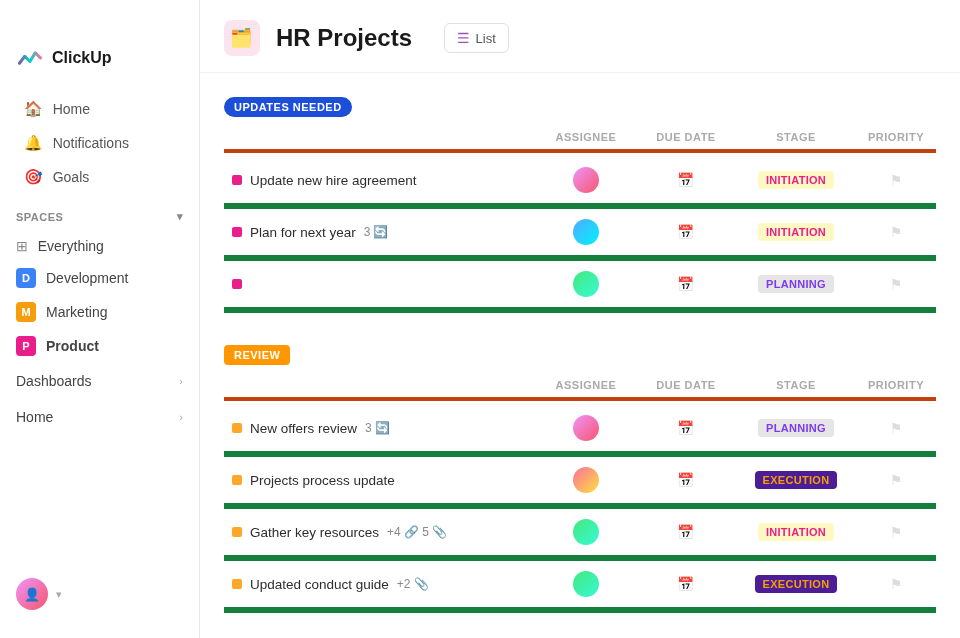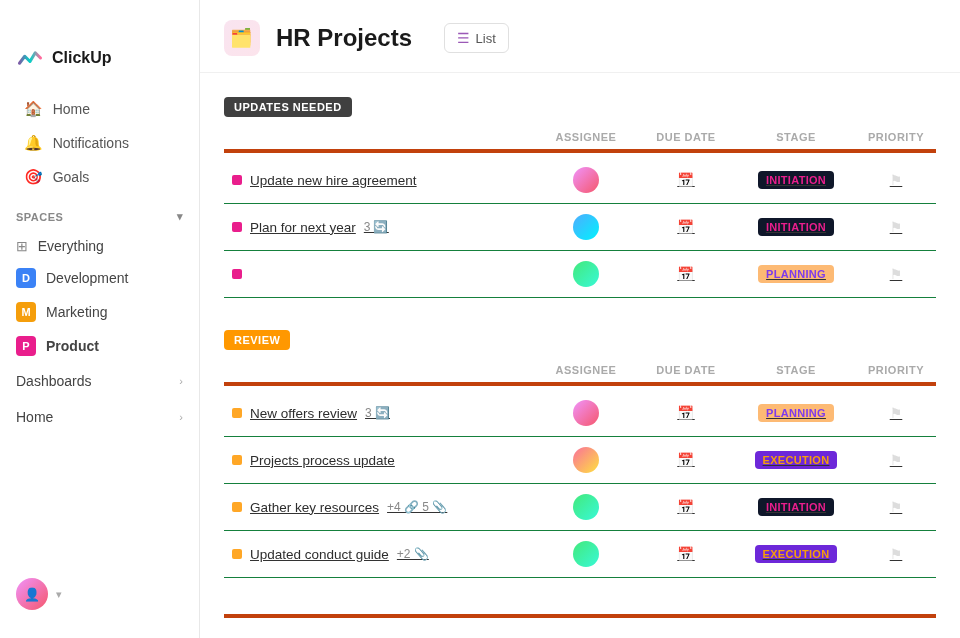--- a/index.html
+++ b/index.html
@@ -170,21 +170,21 @@
       margin-bottom: 0;
     }
     .group-badge {
       padding: 4px 10px;
       border-radius: 4px;
       font-size: 11px;
       font-weight: 700;
       color: white;
       letter-spacing: 0.5px;
     }
-    .badge-updates { background: #404040; }
+    .badge-updates { background: #1d4ed8; border-radius: 10px; }
     .badge-review { background: #ff9800; }
     .badge-ready { background: #7c3aed; }
 
     .col-headers {
       display: grid;
       grid-template-columns: 1fr 100px 100px 120px 80px;
       padding: 6px 0;
       font-size: 11px;
       font-weight: 600;
       color: #aaa;
@@ -193,24 +193,23 @@
       border-bottom: 4px solid #c2410c;
       margin-bottom: 4px;
     }
     .col-headers .col-task { padding-left: 24px; }
 
     .task-row {
       display: grid;
       grid-template-columns: 1fr 100px 100px 120px 80px;
       align-items: center;
       padding: 10px 0;
-      border-bottom: 1px solid #15803d;
+      border-bottom: 6px solid #15803d;
       font-size: 13.5px;
       color: #333;
-      text-decoration: underline;
     }
 
     .task-name {
       display: flex;
       align-items: center;
       gap: 8px;
       padding-left: 8px;
     }
     .task-dot {
       width: 10px;
@@ -262,23 +261,23 @@
       align-items: center;
       justify-content: center;
     }
     .stage-badge {
       padding: 3px 8px;
       border-radius: 4px;
       font-size: 11px;
       font-weight: 700;
       letter-spacing: 0.3px;
     }
-    .stage-initiation { background: #0f172a; color: #e91e8c; }
-    .stage-planning { background: #fdba74; color: #7c3aed; }
-    .stage-execution { background: #6d28d9; color: #f59e0b; }
+    .stage-initiation { background: #fef9c3; color: #e91e8c; }
+    .stage-planning { background: #e5e5e5; color: #7c3aed; }
+    .stage-execution { background: #4c1d95; color: #f59e0b; }
 
     .priority-cell {
       display: flex;
       align-items: center;
       justify-content: center;
     }
     .priority-icon { font-size: 14px; color: #ddd; }
   </style>
 </head>
 <body>

